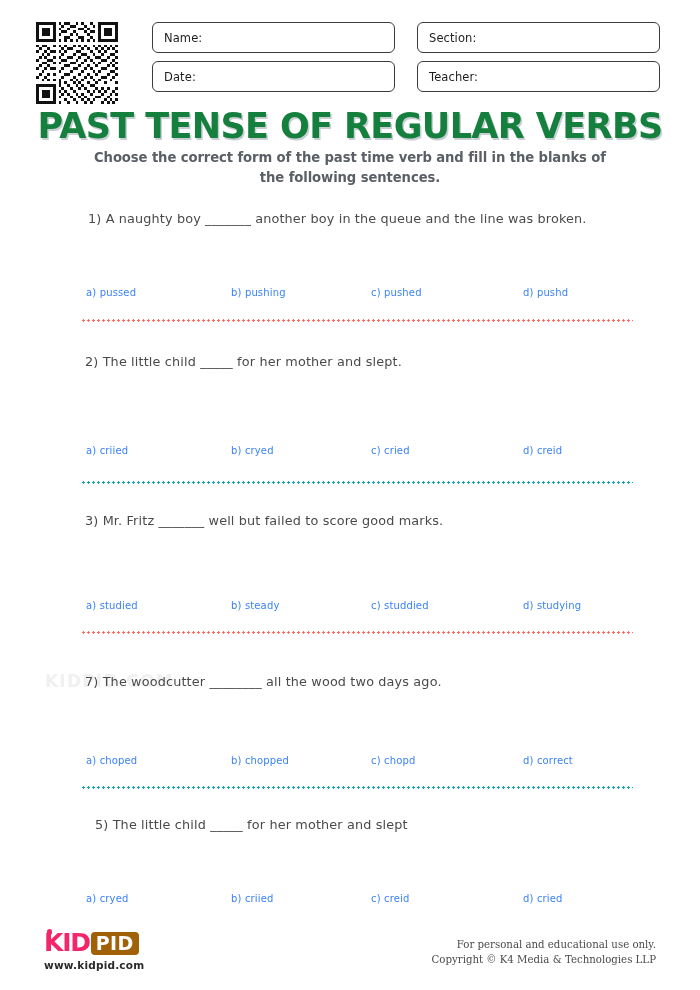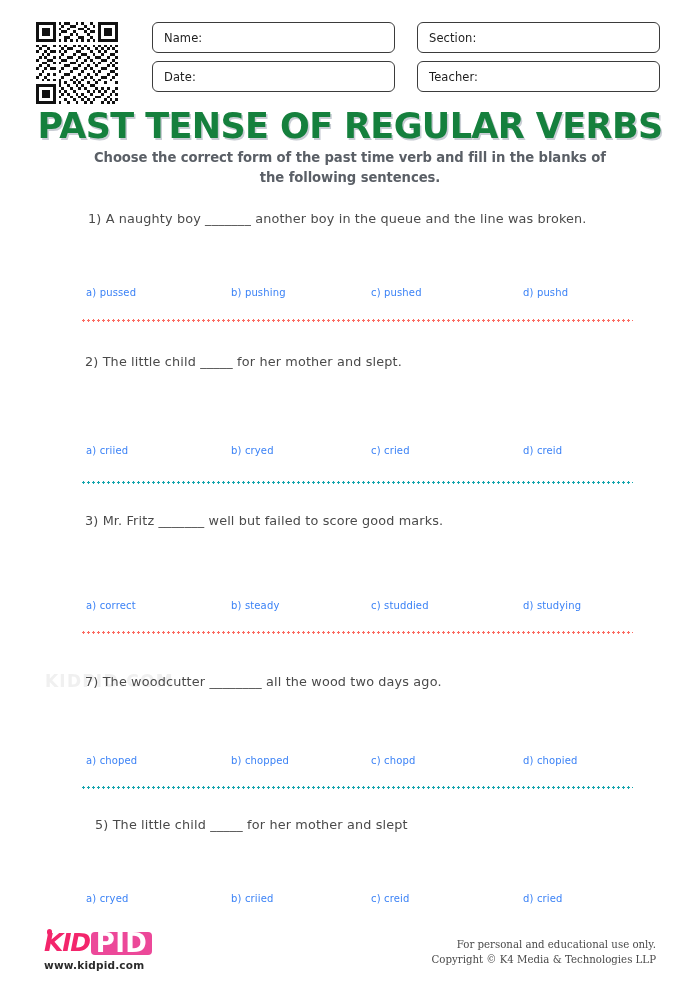--- a/index.html
+++ b/index.html
@@ -164,36 +164,35 @@
     height: 26px;
   }
   .logo-kid {
     position: relative;
     font-size: 25px;
     font-weight: bold;
     color: #f3256b;
     letter-spacing: -1.2px;
     font-family: "DejaVu Sans", "Liberation Sans", sans-serif;
     line-height: 26px;
-    font-style: italic;
   }
   .logo-dot {
     position: absolute;
     left: 2.5px;
     top: -1px;
     width: 5.5px;
     height: 5.5px;
     border-radius: 50%;
     background: #f3256b;
   }
   .logo-pid {
     margin-left: 1px;
-    background: #ec4899;
+    background: #a16207;
     color: #ffffff;
-    font-size: 26px;
+    font-size: 19px;
     font-weight: bold;
     letter-spacing: 0.3px;
     padding: 1px 5px 2px 5px;
     border-radius: 4px;
     line-height: 20px;
     font-family: "DejaVu Sans", "Liberation Sans", sans-serif;
   }
   .logo-url {
     margin-top: 3px;
     font-size: 10.5px;
@@ -527,35 +526,35 @@
       <div class="opt">b) cryed</div>
       <div class="opt">c) cried</div>
       <div class="opt">d) creid</div>
     </div>
     <div class="divider teal" style="top:481px;"></div>
   </div>
 
   <div class="qblock">
     <div class="qtext" style="left:85px; top:513px;">3)  Mr. Fritz _______ well but failed to score good marks.</div>
     <div class="options" style="top:600px;">
-      <div class="opt">a) correct</div>
+      <div class="opt">a) studied</div>
       <div class="opt">b) steady</div>
       <div class="opt">c) studdied</div>
       <div class="opt">d) studying</div>
     </div>
     <div class="divider red" style="top:631px;"></div>
   </div>
 
   <div class="qblock">
     <div class="qtext" style="left:85px; top:674px;">7) The woodcutter ________ all the wood two days ago.</div>
     <div class="options" style="top:755px;">
       <div class="opt">a) choped</div>
       <div class="opt">b) chopped</div>
       <div class="opt">c) chopd</div>
-      <div class="opt">d) chopied</div>
+      <div class="opt">d) correct</div>
     </div>
     <div class="divider teal" style="top:786px;"></div>
   </div>
 
   <div class="qblock">
     <div class="qtext" style="left:95px; top:817px;">5) The little child _____ for her mother and slept</div>
     <div class="options" style="top:893px;">
       <div class="opt">a)  cryed</div>
       <div class="opt">b) criied</div>
       <div class="opt">c) creid</div>

